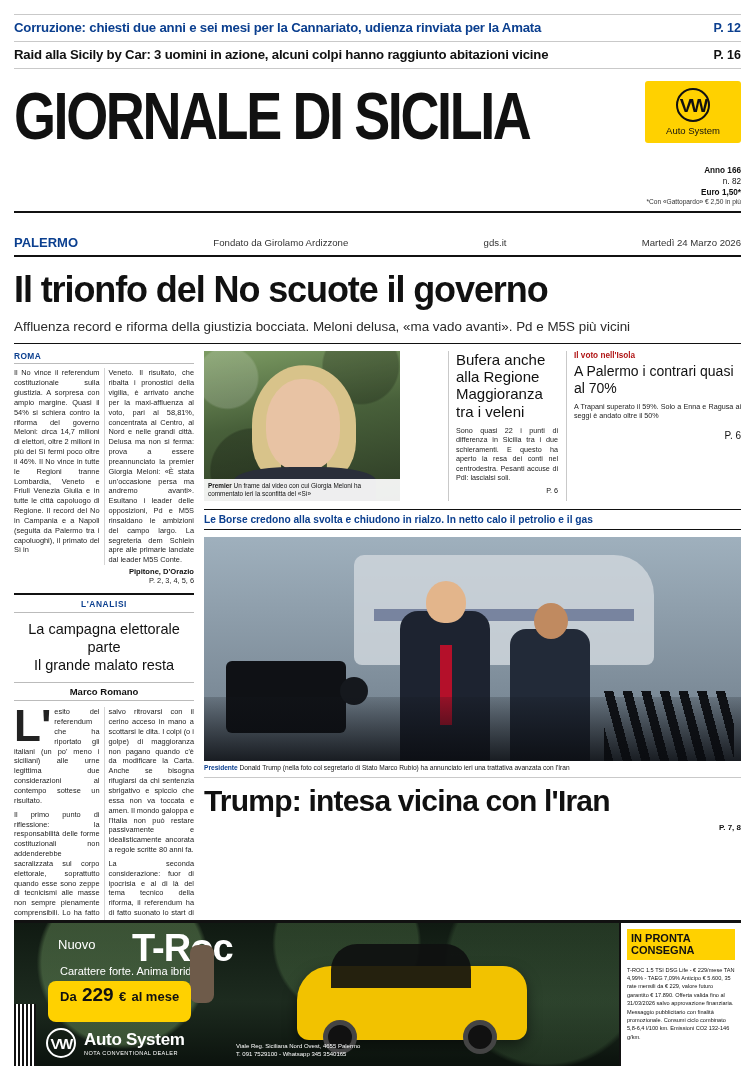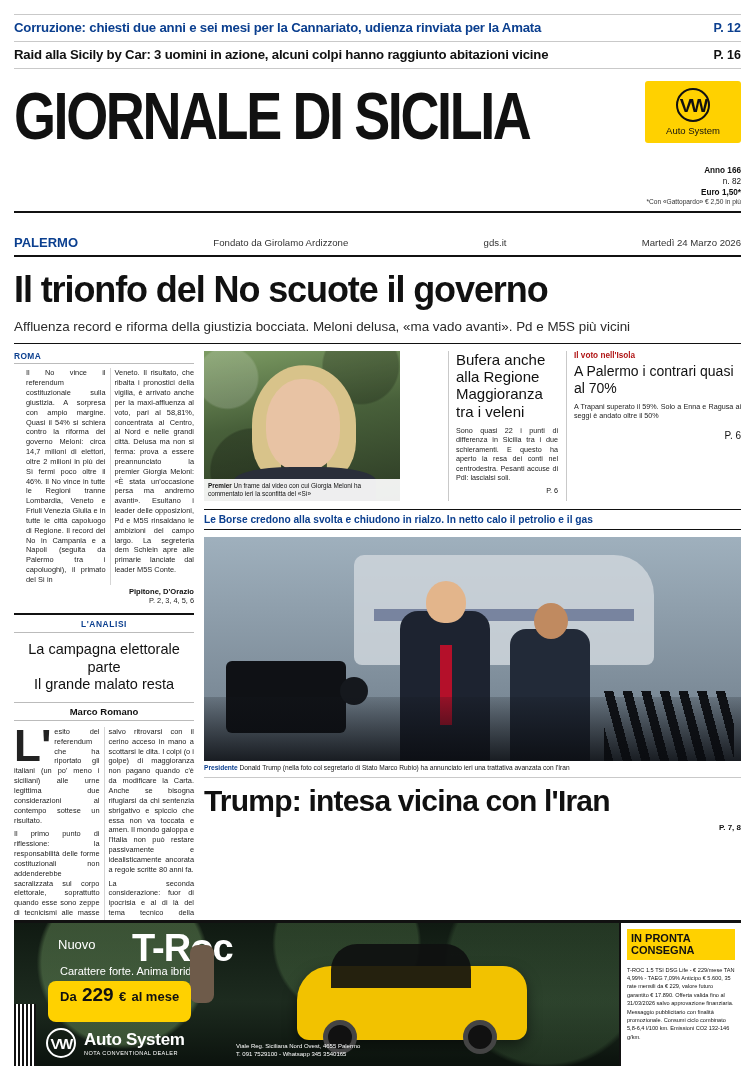--- a/index.html
+++ b/index.html
@@ -85,21 +85,20 @@
   .col-right { flex:1; }
 
   .kicker {
     font-size:8.4px; font-weight:bold; color:#0b3f8f; letter-spacing:.4px;
     border-bottom:1px solid #bbb; padding-bottom:2px; margin-bottom:4px;
   }
   .two-col {
     column-count:2; column-gap:9px; column-rule:1px solid #d5d5d5;
     font-size:7.4px; line-height:1.33; text-align:justify; color:#222;
     hyphens:auto;
-    margin-left:12px;
   }
   .two-col p { margin:0 0 4px 0; }
   .byline { font-weight:bold; font-size:7.6px; text-align:right; margin-top:2px; }
   .pages { font-size:7.4px; text-align:right; color:#222; }
 
   .analisi-box { border-top:2px solid #111; margin-top:8px; padding-top:4px; }
   .analisi-label {
     text-align:center; font-size:8.4px; font-weight:bold; color:#0b3f8f;
     letter-spacing:.6px; border-bottom:1px solid #bbb; padding-bottom:3px;
   }

